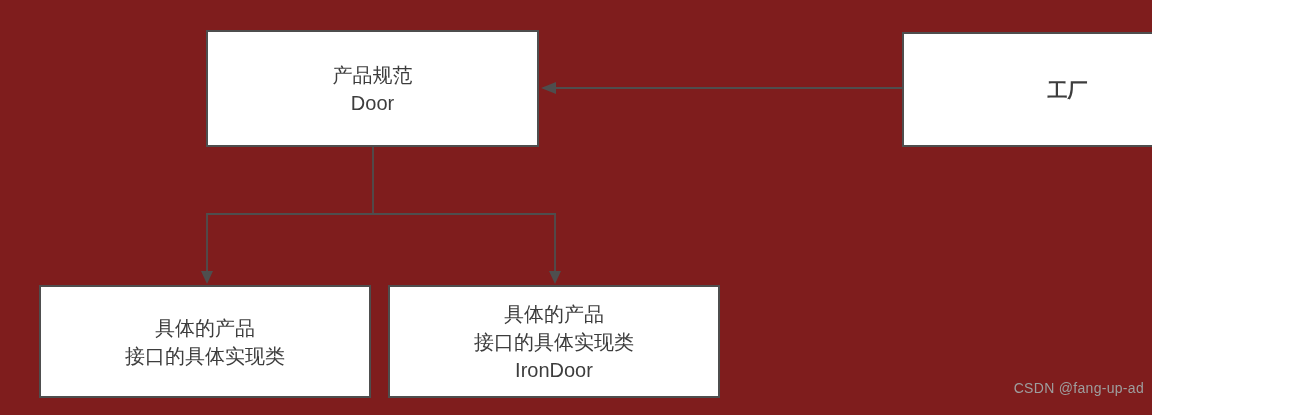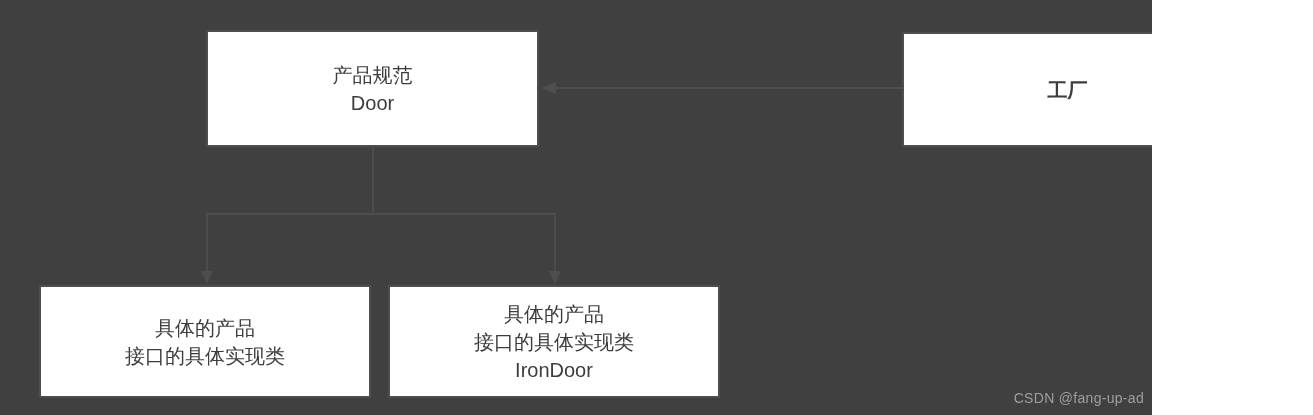--- a/index.html
+++ b/index.html
@@ -5,21 +5,21 @@
   html, body {
     margin: 0;
     padding: 0;
     background: #ffffff;
     font-family: "Liberation Sans", "DejaVu Sans", sans-serif;
   }
   .stage {
     position: relative;
     width: 1152px;
     height: 415px;
-    background: #404040;
+    background: #7f1d1d;
     overflow: hidden;
   }
   .connectors {
     position: absolute;
     left: 0;
     top: 0;
     width: 1313px;
     height: 415px;
     pointer-events: none;
   }
@@ -38,21 +38,21 @@
     line-height: 28px;
     white-space: pre;
   }
   .node-door         { left: 206px; top: 30px;  width: 333px; height: 117px; }
   .node-door-factory { left: 902px; top: 32px;  width: 331px; height: 115px; line-height: 32px; font-weight: bold; }
   .node-wooden-door  { left: 39px;  top: 285px; width: 332px; height: 113px; }
   .node-iron-door    { left: 388px; top: 285px; width: 332px; height: 113px; }
   .watermark {
     position: absolute;
     right: 8px;
-    bottom: 9px;
+    bottom: 19px;
     font-size: 14px;
     color: #9e9e9e;
     letter-spacing: 0.3px;
   }
 </style>
 </head>
 <body>
 
 <div class="stage">
 

